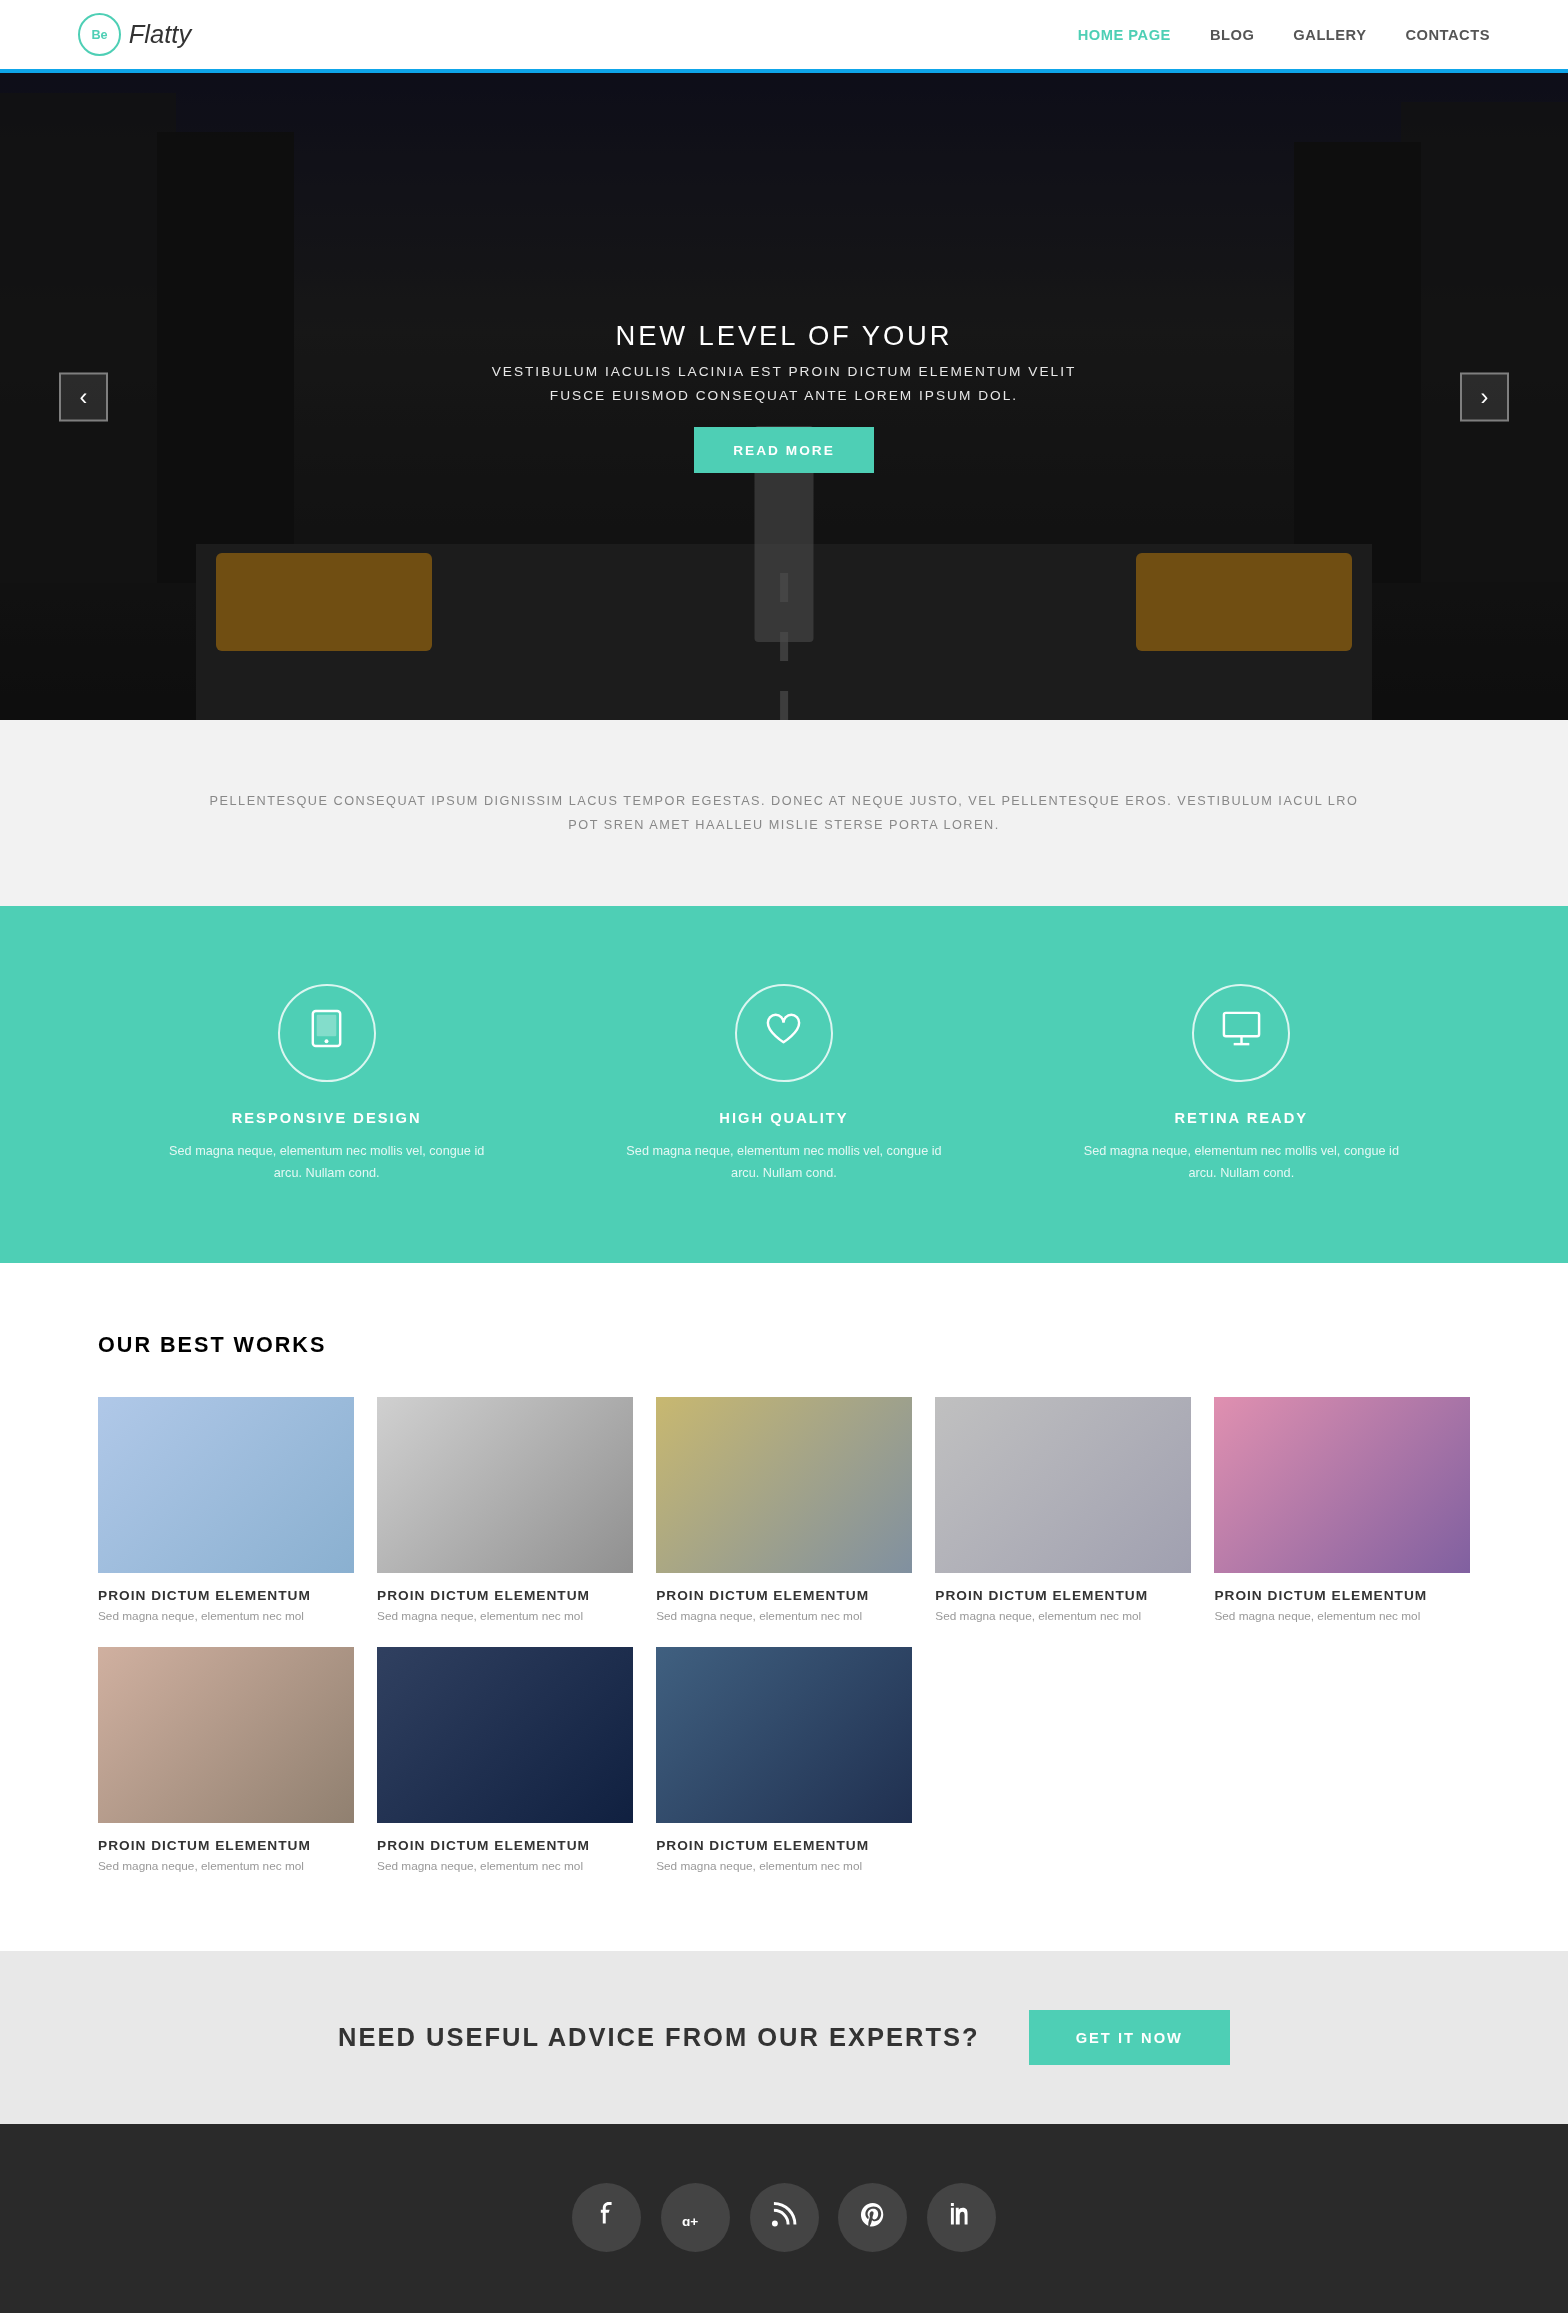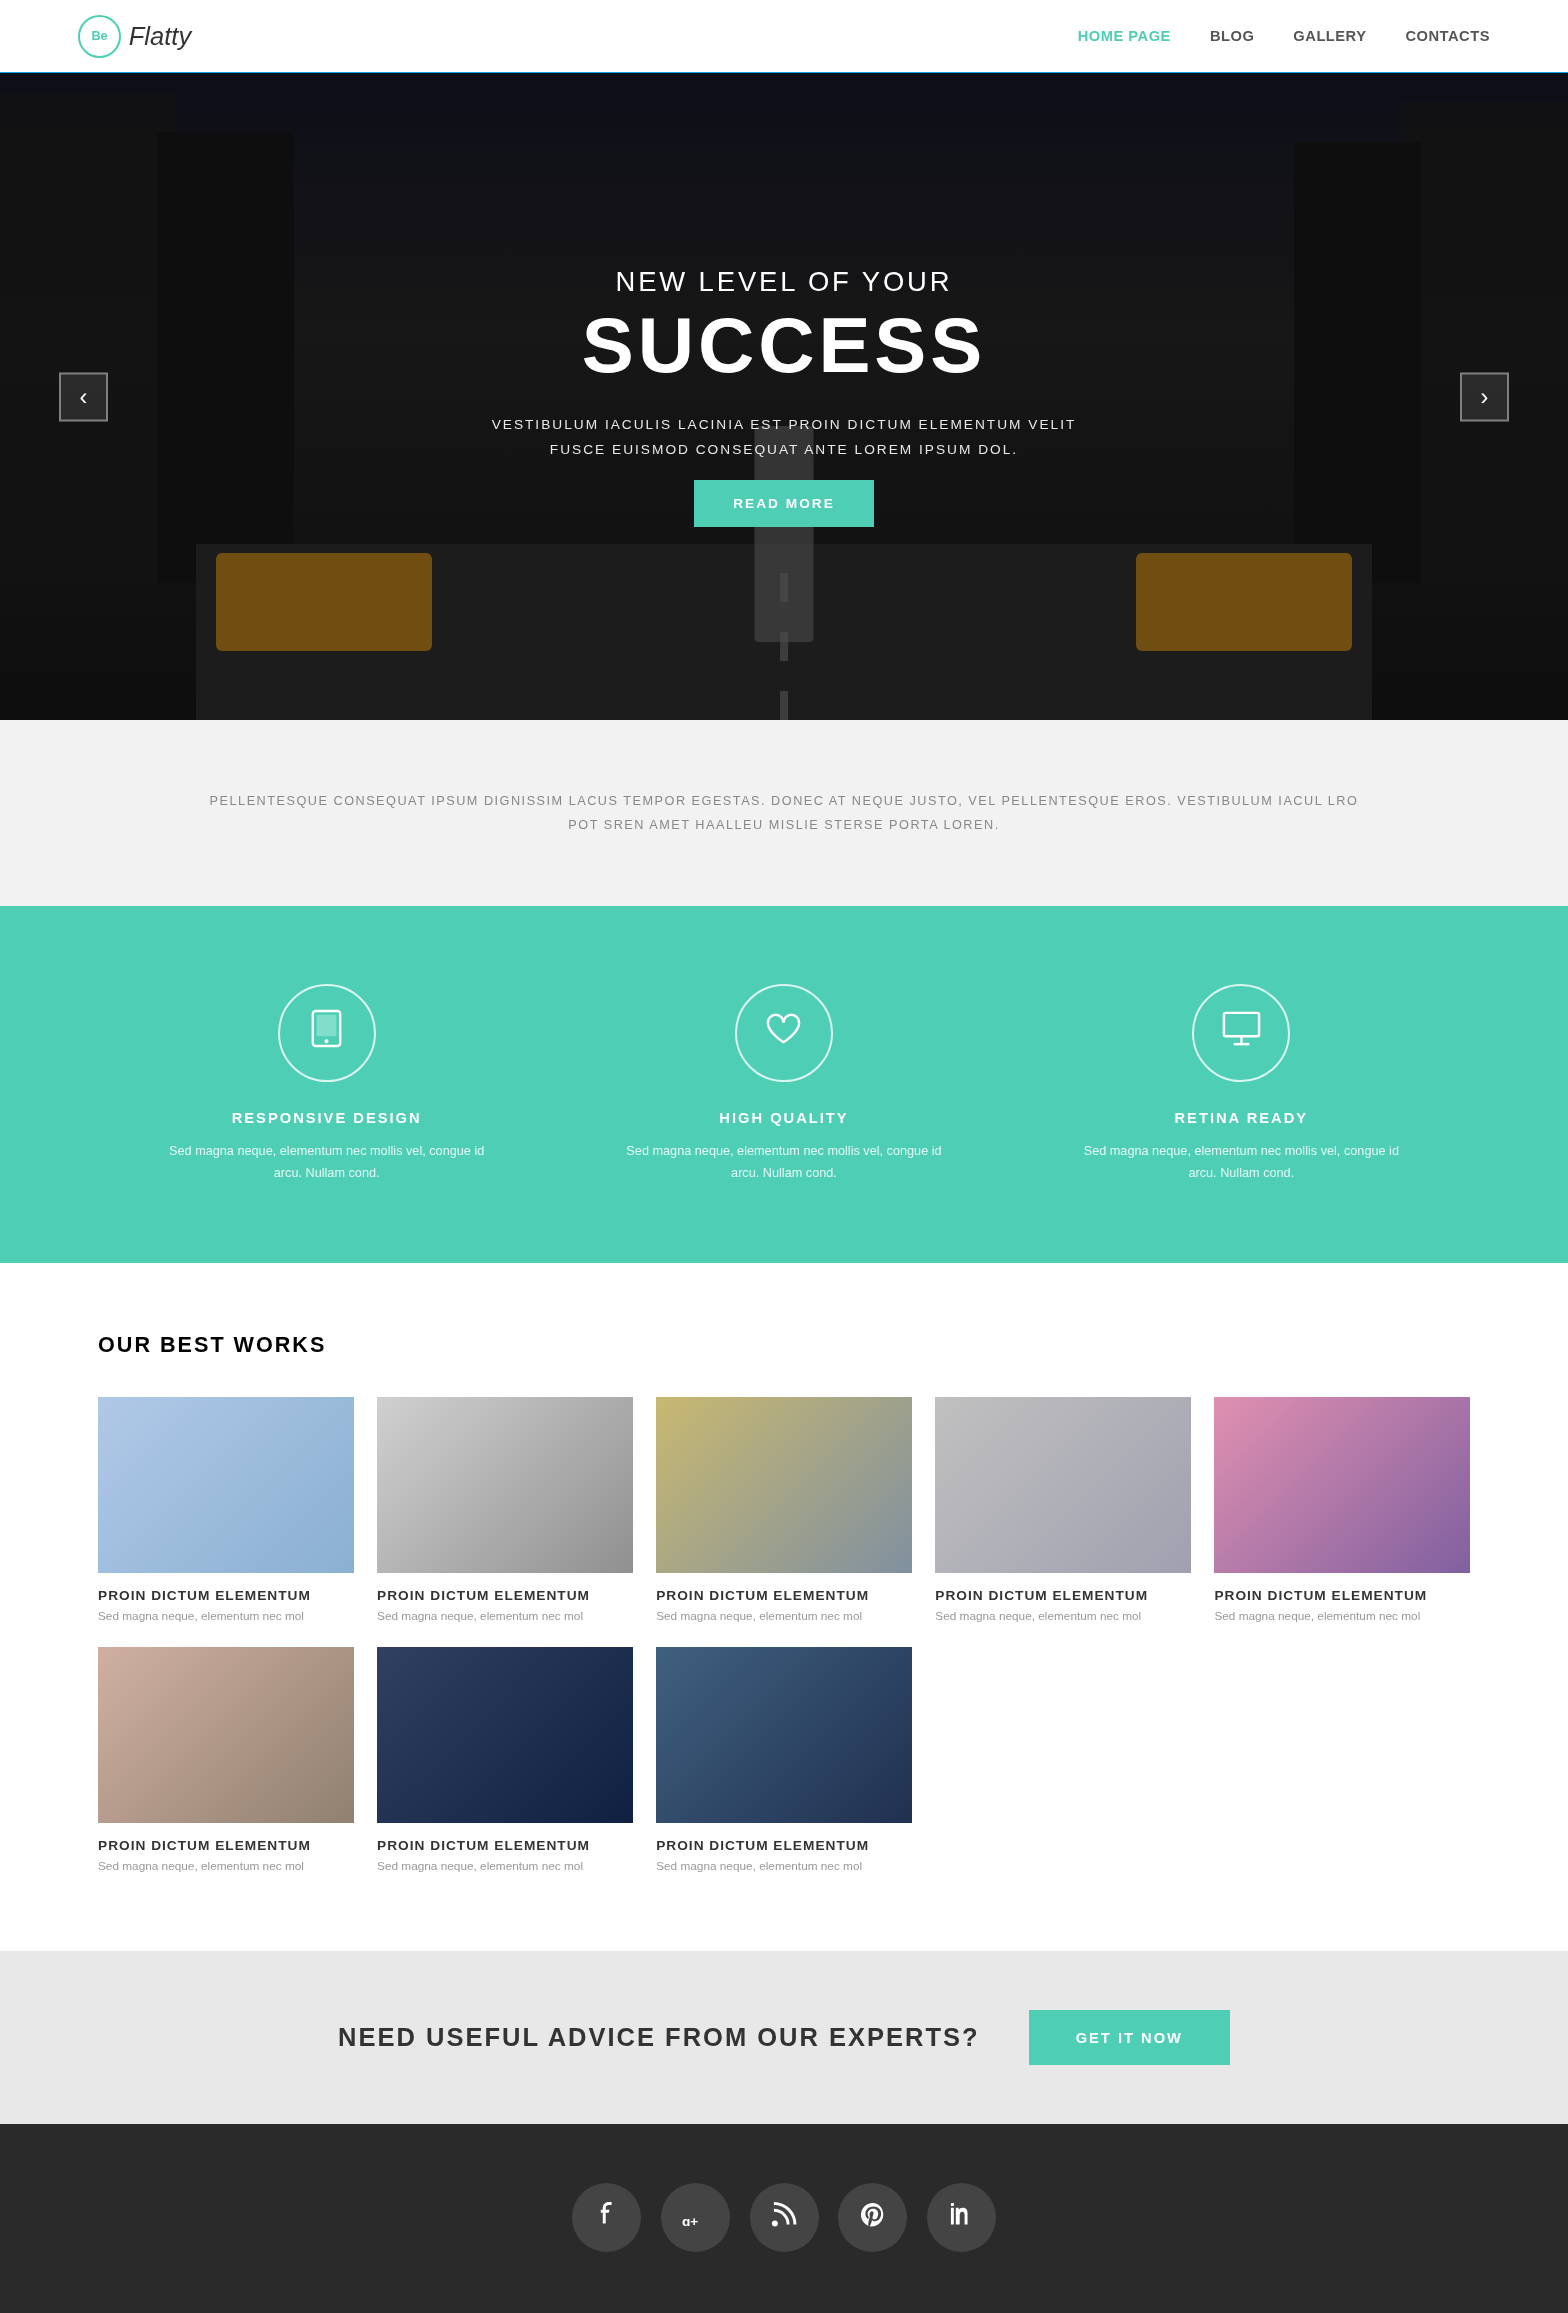--- a/index.html
+++ b/index.html
@@ -6,21 +6,21 @@
     body { font-family: 'Arial', sans-serif; background: #fff; width: 1568px; }
 
     
     .header {
       display: flex;
       align-items: center;
       justify-content: space-between;
       padding: 0 78px;
       height: 73px;
       background: #fff;
-      border-bottom: 1px solid #0ea5e9;
+      border-bottom: 4px solid #0ea5e9;
     }
     .logo {
       display: flex;
       align-items: center;
       gap: 7.8px;
     }
     .logo-circle {
       width: 43px;
       height: 43px;
       border-radius: 50%;
@@ -345,21 +345,20 @@
 
     <div style="position:absolute;inset:0;background:rgba(0,0,0,0.45);"></div>
   </div>
 
   <div class="hero-arrow left">
     <span>‹</span>
   </div>
 
   <div class="hero-content">
     <div class="hero-subtitle">NEW LEVEL OF YOUR</div>
-    <div class="hero-title">SUCCESS</div>
     <div class="hero-desc">
       <div>VESTIBULUM IACULIS LACINIA EST PROIN DICTUM ELEMENTUM VELIT</div>
       <div>FUSCE EUISMOD CONSEQUAT ANTE LOREM IPSUM DOL.</div>
     </div>
     <a class="btn-read-more" href="#">READ MORE</a>
   </div>
 
   <div class="hero-arrow right">
     <span>›</span>
   </div>

